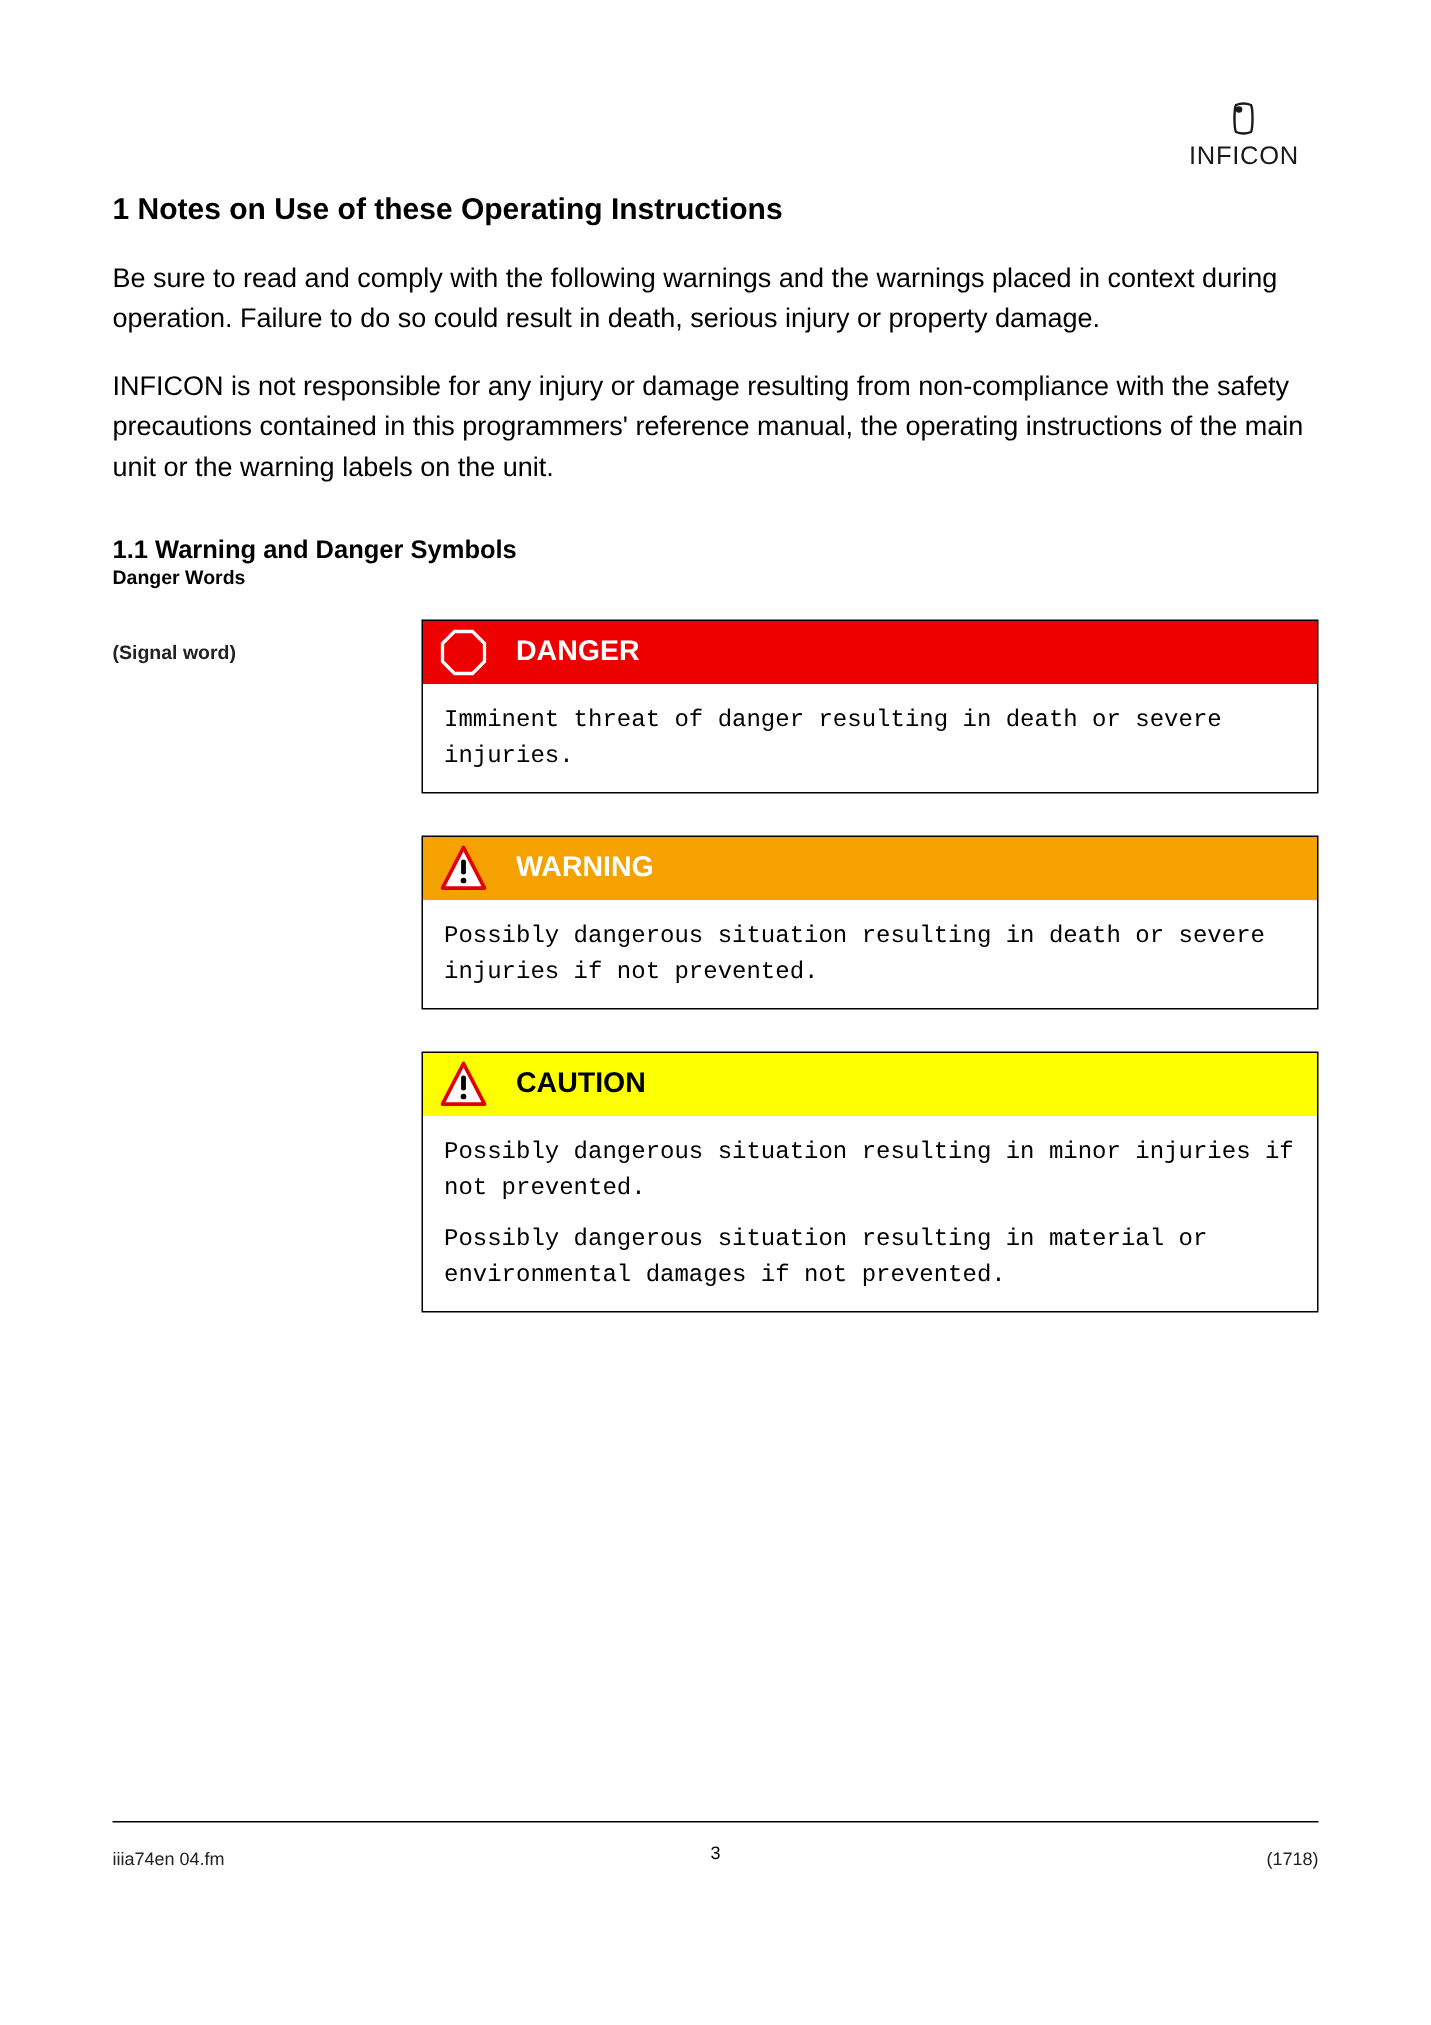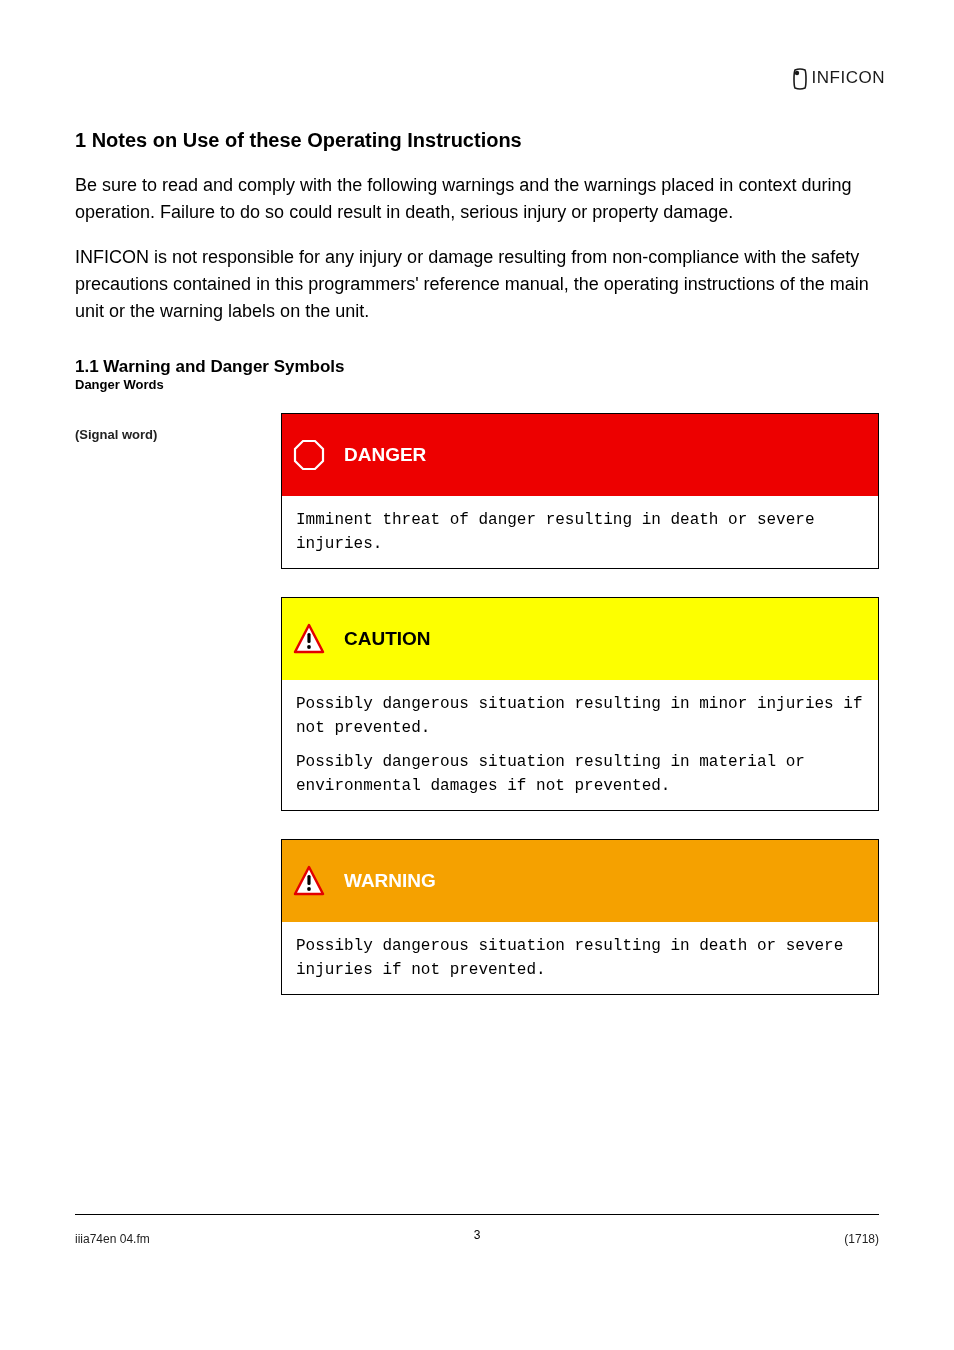--- a/index.html
+++ b/index.html
@@ -11,23 +11,25 @@
       width: 954px;
       height: 1350px;
       background: #fff;
       font-family: Arial, Helvetica, sans-serif;
       position: relative;
       color: #000;
     }
     .logo {
       position: absolute;
       top: 68px;
-      right: 69px;
+      right: 88px;
       display: flex;
+      align-items: center;
       gap: 4px;
+      flex-direction: column;
     }
     .logo-mark {
       width: 16px;
       height: 22px;
     }
     .logo-text {
       font-size: 17px;
       font-weight: 400;
       letter-spacing: 0.5px;
       color: #1a1a1a;
@@ -60,21 +62,21 @@
       vertical-align: top;
     }
     .notice-box {
       border: 1px solid #000;
       margin-left: 206px;
       margin-bottom: 28px;
     }
     .notice-header {
       display: flex;
       align-items: center;
-      padding: 24px 10px;
+      padding: 4px 10px;
       gap: 18px;
     }
     .notice-header.danger {
       background: #ed0000;
       color: #fff;
     }
     .notice-header.warning {
       background: #f5a100;
       color: #fff;
     }
@@ -152,20 +154,34 @@
   <div class="notice-wrap">
     <span class="side-label" style="top:14px;">(Signal word)</span>
     <div class="notice-box">
       <div class="notice-header danger">
         <svg class="notice-icon" viewBox="0 0 34 34">
           <polygon points="11,3 23,3 31,11 31,23 23,31 11,31 3,23 3,11" fill="none" stroke="#fff" stroke-width="2.2"></polygon>
         </svg>
         <span class="notice-title">DANGER</span>
       </div>
       <div class="notice-body">Imminent threat of danger resulting in death or severe injuries.</div>
+    </div>
+  </div>
+
+  <div class="notice-wrap">
+    <div class="notice-box">
+      <div class="notice-header warning">
+        <svg class="notice-icon" viewBox="0 0 34 34">
+          <path d="M 17 3 L 31 30 L 3 30 Z" fill="#fff" stroke="#e30000" stroke-width="2.5" stroke-linejoin="round"></path>
+          <rect x="15.4" y="11" width="3.2" height="10" rx="1.5" fill="#000"></rect>
+          <circle cx="17" cy="25" r="1.9" fill="#000"></circle>
+        </svg>
+        <span class="notice-title">WARNING</span>
+      </div>
+      <div class="notice-body">Possibly dangerous situation resulting in death or severe injuries if not prevented.</div>
     </div>
   </div>
 
   <div class="notice-wrap">
     <div class="notice-box">
       <div class="notice-header caution">
         <svg class="notice-icon" viewBox="0 0 34 34">
           <path d="M 17 3 L 31 30 L 3 30 Z" fill="#fff" stroke="#e30000" stroke-width="2.5" stroke-linejoin="round"></path>
           <rect x="15.4" y="11" width="3.2" height="10" rx="1.5" fill="#000"></rect>
           <circle cx="17" cy="25" r="1.9" fill="#000"></circle>
@@ -173,34 +189,20 @@
         <span class="notice-title">CAUTION</span>
       </div>
       <div class="notice-body">
         <div>Possibly dangerous situation resulting in minor injuries if not prevented.</div>
         <div style="height:10px;"></div>
         <div>Possibly dangerous situation resulting in material or environmental damages if not prevented.</div>
       </div>
     </div>
   </div>
 
-  <div class="notice-wrap">
-    <div class="notice-box">
-      <div class="notice-header warning">
-        <svg class="notice-icon" viewBox="0 0 34 34">
-          <path d="M 17 3 L 31 30 L 3 30 Z" fill="#fff" stroke="#e30000" stroke-width="2.5" stroke-linejoin="round"></path>
-          <rect x="15.4" y="11" width="3.2" height="10" rx="1.5" fill="#000"></rect>
-          <circle cx="17" cy="25" r="1.9" fill="#000"></circle>
-        </svg>
-        <span class="notice-title">WARNING</span>
-      </div>
-      <div class="notice-body">Possibly dangerous situation resulting in death or severe injuries if not prevented.</div>
-    </div>
-  </div>
-
 </div>
 
 <div class="footer-line"></div>
 
 <div class="footer">
   <span>iiia74en 04.fm</span>
   <span>(1718)</span>
 </div>
 
 <div style="position:absolute; bottom:108px; left:0; right:0; text-align:center; font-size:12px;">

